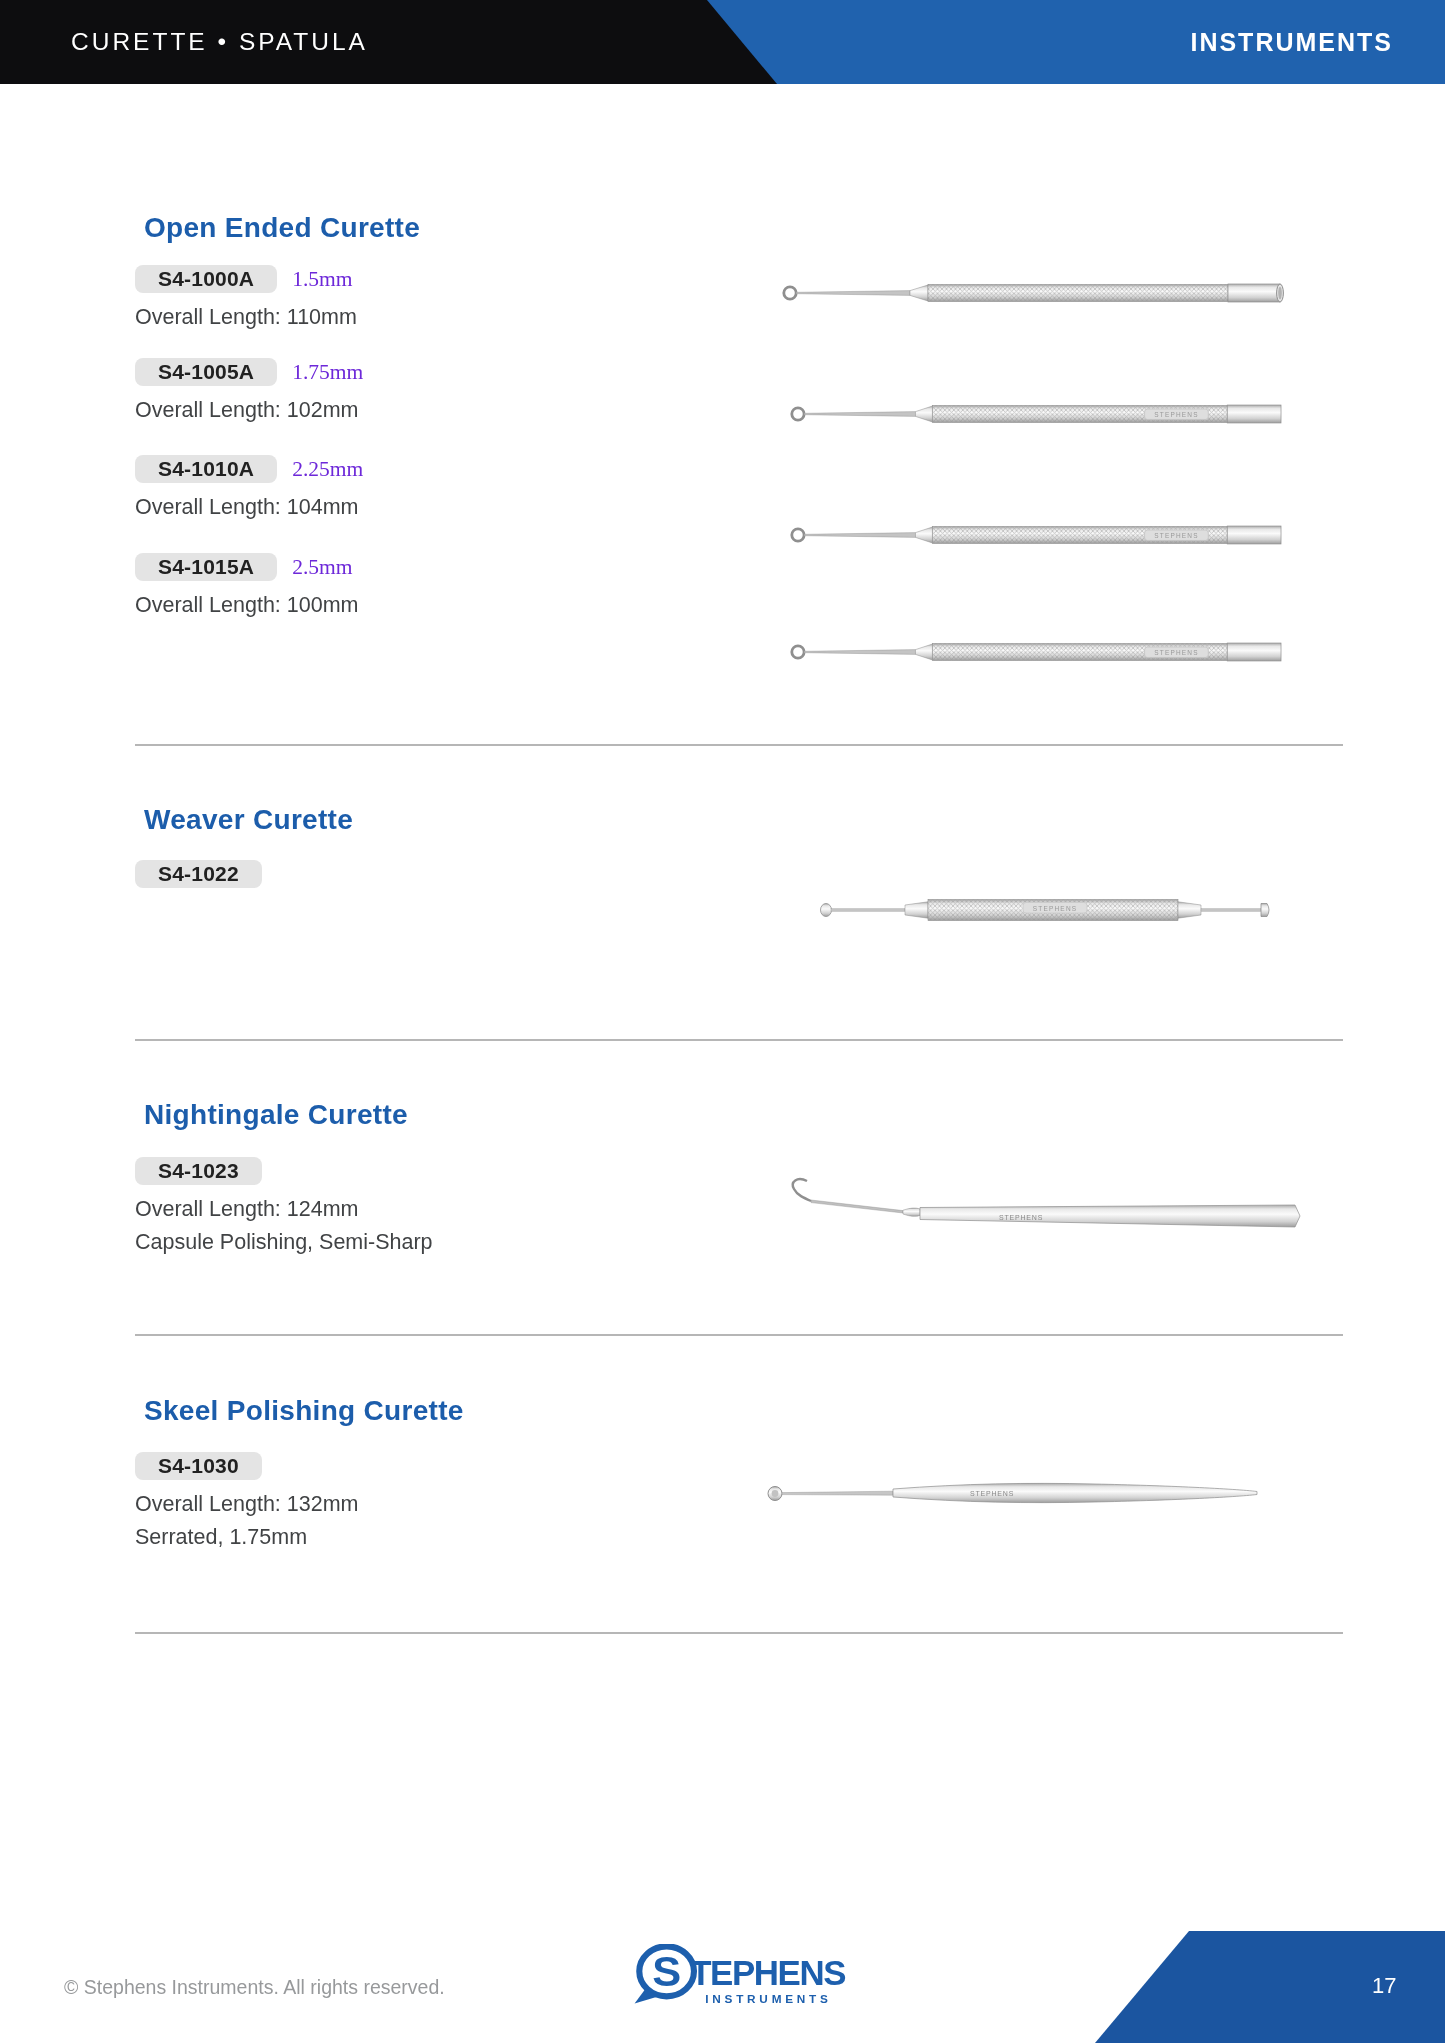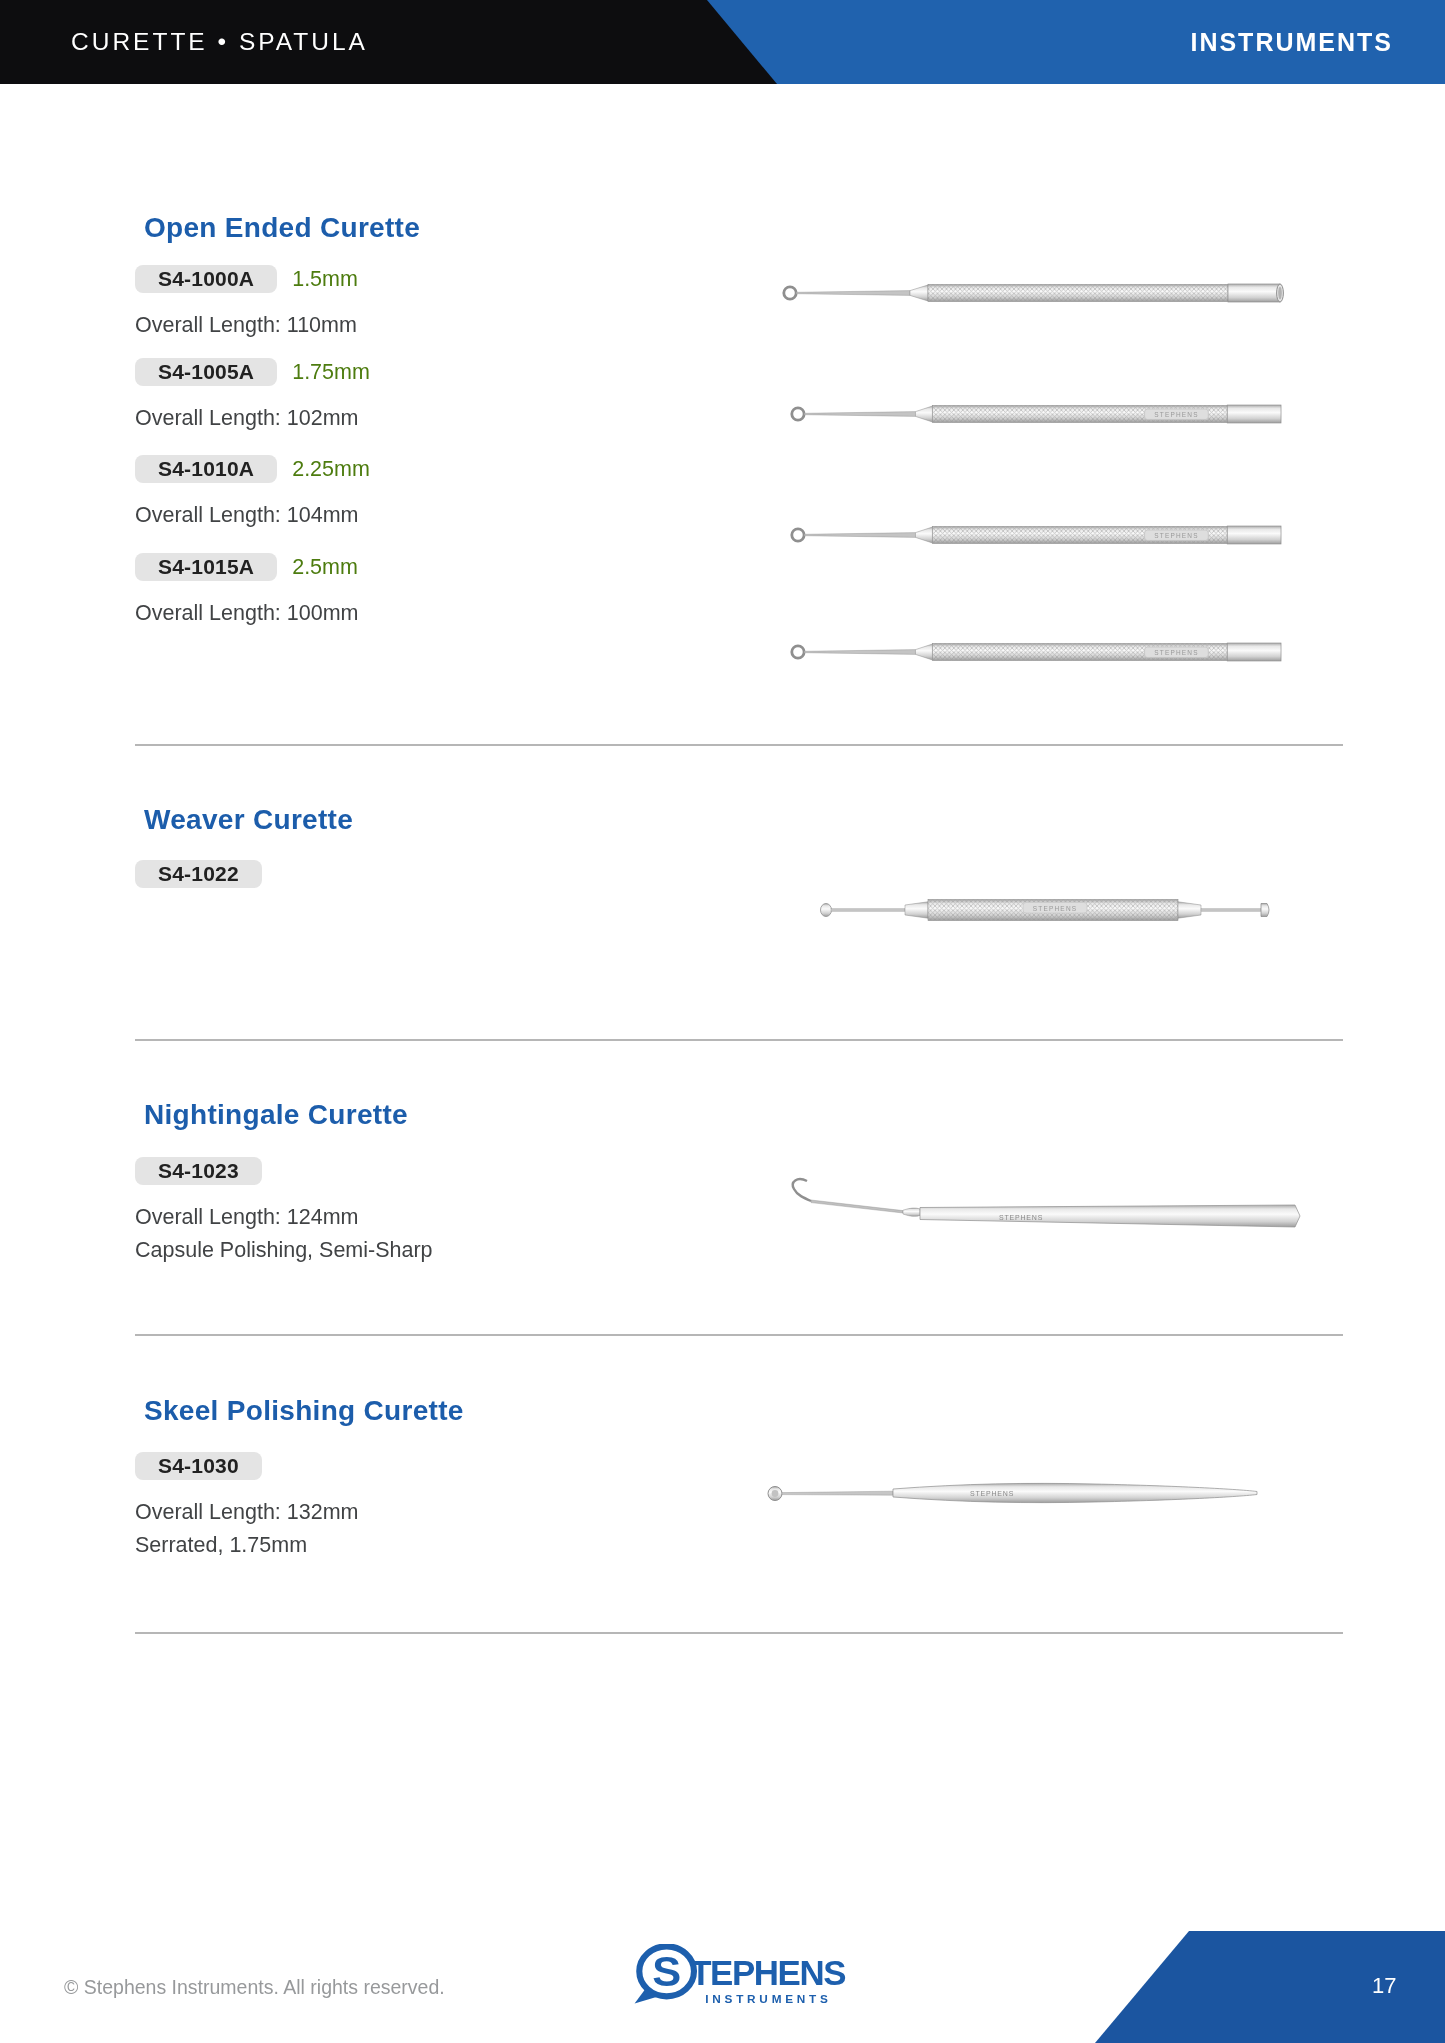--- a/index.html
+++ b/index.html
@@ -26,22 +26,22 @@
   .section-title{
     position:absolute;left:136px;margin:8px;
     font-size:28px;font-weight:700;color:#1c5dab;letter-spacing:.3px;line-height:32px;
   }
   .product{position:absolute;left:135px;}
   .badge-row{display:flex;align-items:center;gap:15px;}
   .badge{
     display:inline-block;background:#e4e4e4;color:#212121;border-radius:8px;
     font-size:21px;font-weight:700;line-height:22px;padding:3px 23px;letter-spacing:.2px;
   }
-  .size{font-size:21.5px;color:#4d7c0f;}
-  .details{margin-top:16px;}
+  .size{font-size:21.5px;color:#6d28d9;font-family:Liberation Serif, serif;}
+  .details{margin-top:8px;}
   .detail{font-size:21.5px;color:#414345;line-height:33px;}
   .divider{position:absolute;left:135px;width:1208px;height:2px;background:#b6b6b6;}
   
   .instrument{position:absolute;}
   svg text{font-family:"Liberation Sans",sans-serif;}
   
   .copyright{position:absolute;left:64px;top:1976px;font-size:19.5px;color:#97999b;text-align:center;}
   .footer-logo{position:absolute;left:633px;top:1944px;width:220px;height:66px;}
   .page-wedge{
     position:absolute;left:1095px;top:1931px;width:350px;height:112px;background:#1b55a0;

